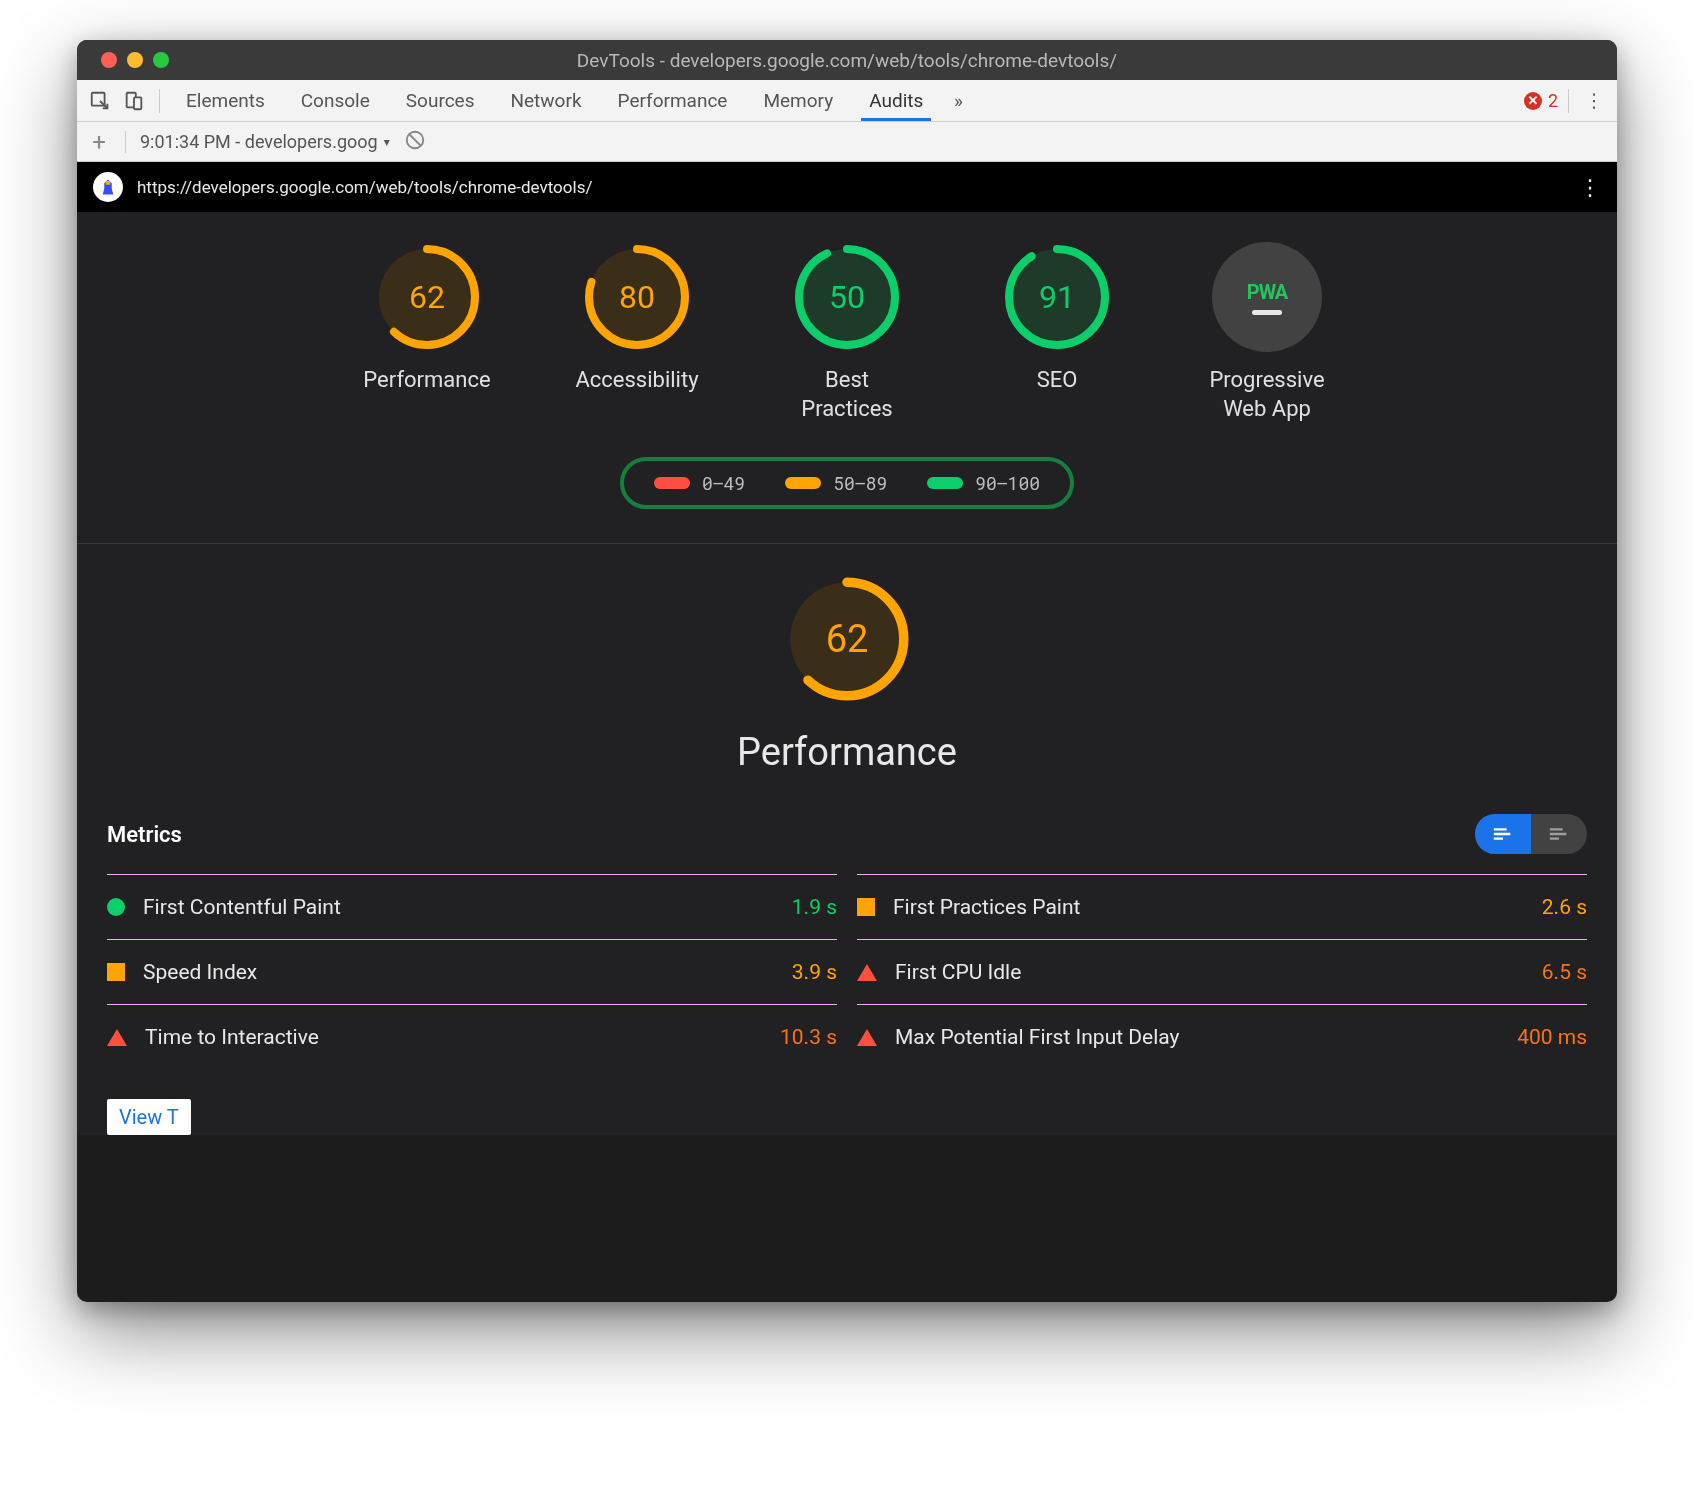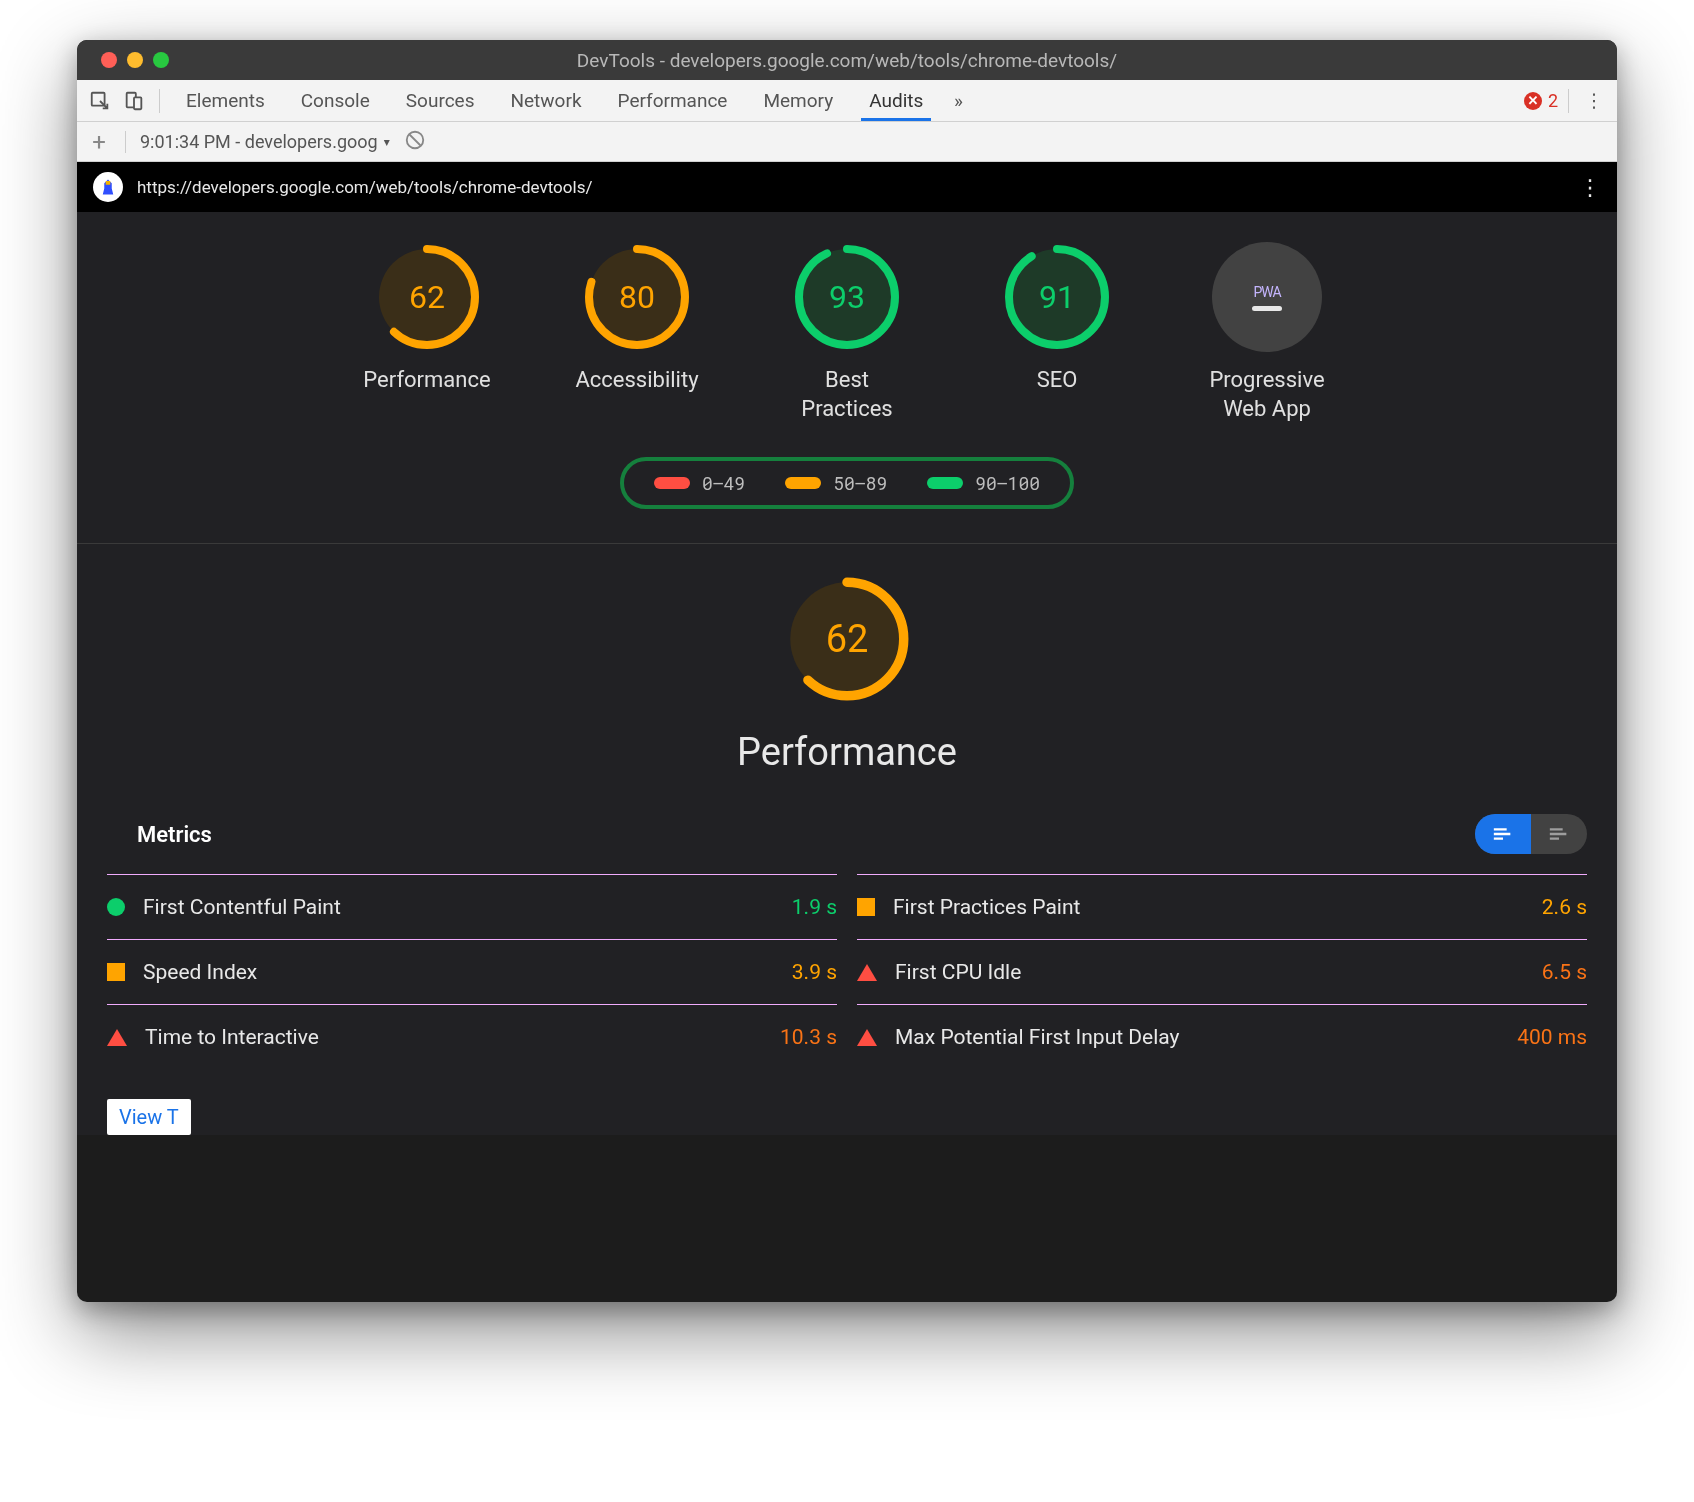--- a/index.html
+++ b/index.html
@@ -86,39 +86,39 @@
   .gauge.orange .fg{stroke:#ffa400;}
   .gauge.green .fg{stroke:#0cce6b;}
   .gauge .val{position:absolute;inset:0;display:flex;align-items:center;justify-content:center;font-size:32px;font-weight:400;}
   .gauge.orange{ }
   .gauge.orange .circle-bg{fill:#3a2e18;}
   .gauge.green .circle-bg{fill:#1e3a28;}
   .gauge.orange .val{color:#ffa400;}
   .gauge.green .val{color:#0cce6b;}
   .gauge-label{margin-top:14px;font-size:22px;color:#e0e0e0;text-align:center;line-height:1.3;}
   .pwa-badge{width:110px;height:110px;border-radius:50%;background:#424242;display:flex;flex-direction:column;align-items:center;justify-content:center;gap:6px;}
-  .pwa-badge .pwa-text{color:#c4b5fd;font-size:14px;font-weight:normal;letter-spacing:-1px;}
+  .pwa-badge .pwa-text{color:#22c55e;font-size:20px;font-weight:bold;letter-spacing:-1px;}
   .pwa-badge .bar{width:30px;height:5px;background:#e8e8e8;border-radius:3px;}
   
   .legend{display:flex;justify-content:center;margin:24px 0 34px;}
   .legend-box{border:4px solid #15803d;border-radius:28px;padding:10px 30px;display:flex;gap:40px;align-items:center;font-family:"Roboto Mono",monospace;font-size:18px;color:#bdbdbd;}
   .legend-item{display:flex;align-items:center;gap:12px;}
   .pill{width:36px;height:12px;border-radius:6px;}
   .pill.red{background:#ff4e42;}
   .pill.orange{background:#ffa400;}
   .pill.green{background:#0cce6b;}
   .hr{height:1px;background:#3a3a3a;}
   
   .perf-section{padding:30px 0 0;text-align:center;}
   .big-gauge{width:130px;height:130px;margin:0 auto;}
   .big-gauge .val{font-size:38px;}
   .perf-title{font-size:38px;color:#e8e8e8;font-weight:400;margin:26px 0 40px;}
   
   .metrics-head{display:flex;align-items:center;justify-content:space-between;padding:0 30px 20px;}
-  .metrics-head h3{font-size:22px;font-weight:600;color:#fff;margin-left:30px;}
+  .metrics-head h3{font-size:22px;font-weight:600;color:#fff;}
   .toggle{display:flex;background:#424242;border-radius:22px;overflow:hidden;}
   .toggle .seg{width:56px;height:40px;display:flex;align-items:center;justify-content:center;}
   .toggle .seg.active{background:#1a73e8;}
   .toggle svg{width:22px;height:18px;}
   .metrics-grid{display:grid;grid-template-columns:1fr 1fr;column-gap:20px;padding:0 30px 20px;}
   .metric-row{display:flex;align-items:center;padding:20px 0;border-top:1px solid #f0abfc;font-size:21px;}
   .m-icon{width:18px;height:18px;margin-right:18px;flex-shrink:0;}
   .m-icon.circle{border-radius:50%;background:#0cce6b;}
   .m-icon.square{background:#ffa400;}
   .m-icon.triangle{width:0;height:0;border-left:10px solid transparent;border-right:10px solid transparent;border-bottom:17px solid #ff4e42;background:none;}
@@ -218,21 +218,21 @@
             <div class="gauge orange"><svg viewBox="0 0 110 110">
     <circle class="circle-bg" cx="55" cy="55" r="48" fill="#3a2e18"></circle>
     <circle class="fg" cx="55" cy="55" r="48" fill="none" stroke-width="8" stroke-dasharray="241.2743157956961 301.59289474462014"></circle>
   </svg><div class="val">80</div></div>
             <div class="gauge-label">Accessibility</div>
           </div>
           <div class="gauge-item">
             <div class="gauge green"><svg viewBox="0 0 110 110">
     <circle class="circle-bg" cx="55" cy="55" r="48" fill="#1e3a28"></circle>
     <circle class="fg" cx="55" cy="55" r="48" fill="none" stroke-width="8" stroke-dasharray="280.48139211249674 301.59289474462014"></circle>
-  </svg><div class="val">93</div></div>
+  </svg><div class="val">50</div></div>
             <div class="gauge-label">Best<br>Practices</div>
           </div>
           <div class="gauge-item">
             <div class="gauge green"><svg viewBox="0 0 110 110">
     <circle class="circle-bg" cx="55" cy="55" r="48" fill="#1e3a28"></circle>
     <circle class="fg" cx="55" cy="55" r="48" fill="none" stroke-width="8" stroke-dasharray="274.4495342176043 301.59289474462014"></circle>
   </svg><div class="val">91</div></div>
             <div class="gauge-label">SEO</div>
           </div>
           <div class="gauge-item">

